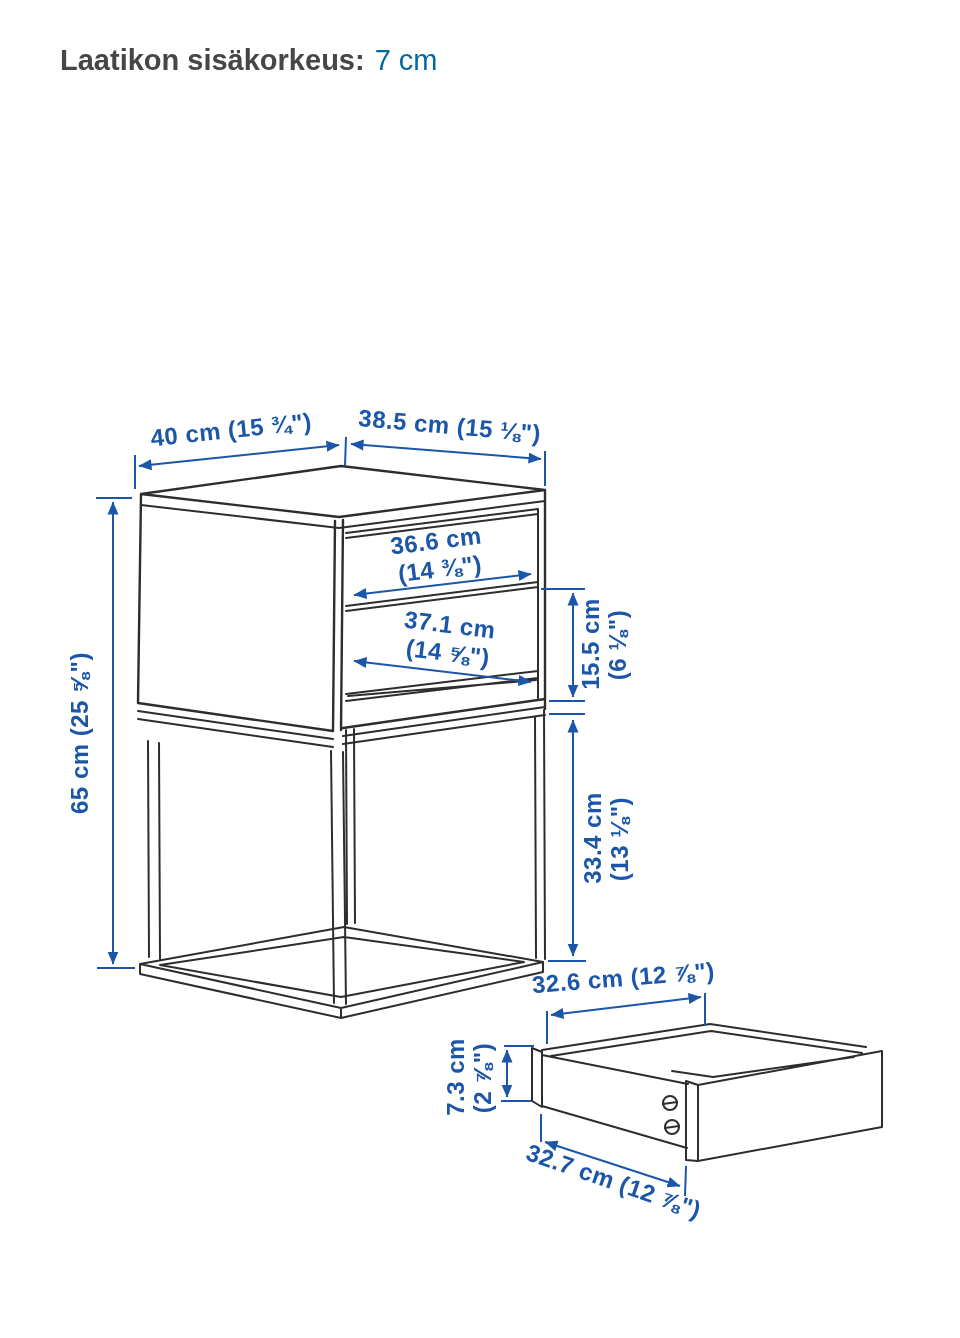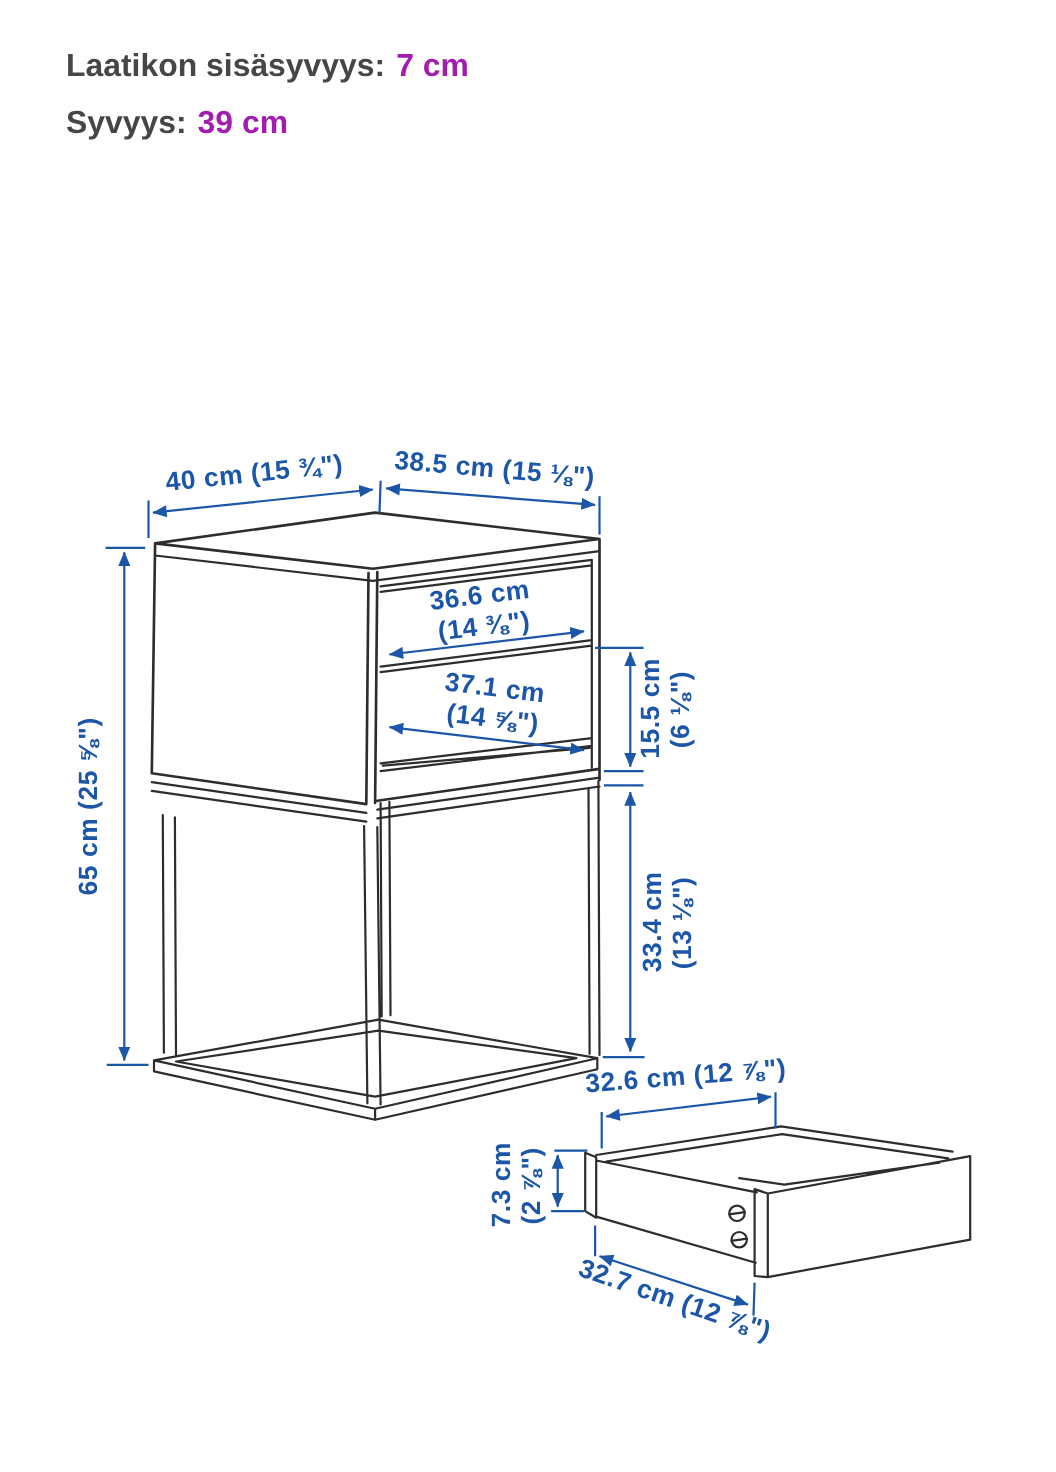--- a/index.html
+++ b/index.html
@@ -1,37 +1,36 @@
 <!DOCTYPE html>
 <html><head>
 <meta charset="utf-8">
 <style>
   html,body{margin:0;padding:0;background:#fff;}
   .page{position:relative;width:960px;height:1338px;background:#ffffff;overflow:hidden;
         font-family:"Liberation Sans",sans-serif;}
   .specs{position:absolute;left:60px;top:34px;}
   .spec-row{font-size:29px;line-height:52px;color:#4a4a4a;white-space:nowrap;}
   .spec-label{font-weight:700;color:#464646;}
-  .spec-value{font-weight:700;color:#a21caf;margin-left:10px;}
+  .spec-value{font-weight:400;color:#0369a1;margin-left:10px;}
   svg.diagram{position:absolute;left:0;top:0;}
   .fline{stroke:#2d2d2d;stroke-width:2.4;fill:none;stroke-linecap:round;stroke-linejoin:round;}
   .fline2{stroke:#2d2d2d;stroke-width:2;fill:none;stroke-linecap:round;stroke-linejoin:round;}
   .screw{stroke:#2d2d2d;stroke-width:2;fill:#ffffff;}
   .dline{stroke:#1b56a8;stroke-width:2;fill:none;stroke-linecap:butt;}
   .dim-text{font-family:"Liberation Sans",sans-serif;font-weight:700;font-size:24px;
             fill:#1b56a8;letter-spacing:0.5px;}
 </style>
 </head>
 <body>
 
 <div class="page">
 
   <div class="specs">
-    <div class="spec-row"><span class="spec-label">Laatikon sisäsyvyys:</span><span class="spec-value">7 cm</span></div>
-    <div class="spec-row"><span class="spec-label">Syvyys:</span><span class="spec-value">39 cm</span></div>
+    <div class="spec-row"><span class="spec-label">Laatikon sisäkorkeus:</span><span class="spec-value">7 cm</span></div>
   </div>
 
   <svg class="diagram" width="960" height="1338" viewBox="0 0 960 1338">
     <defs>
       <marker id="arrE" markerWidth="14" markerHeight="12" refX="12.5" refY="5.5" orient="auto" markerUnits="userSpaceOnUse">
         <path d="M0,0 L13,5.5 L0,11 Z" fill="#1b56a8"></path>
       </marker>
       <marker id="arrS" markerWidth="14" markerHeight="12" refX="0.5" refY="5.5" orient="auto" markerUnits="userSpaceOnUse">
         <path d="M13,0 L0,5.5 L13,11 Z" fill="#1b56a8"></path>
       </marker>

